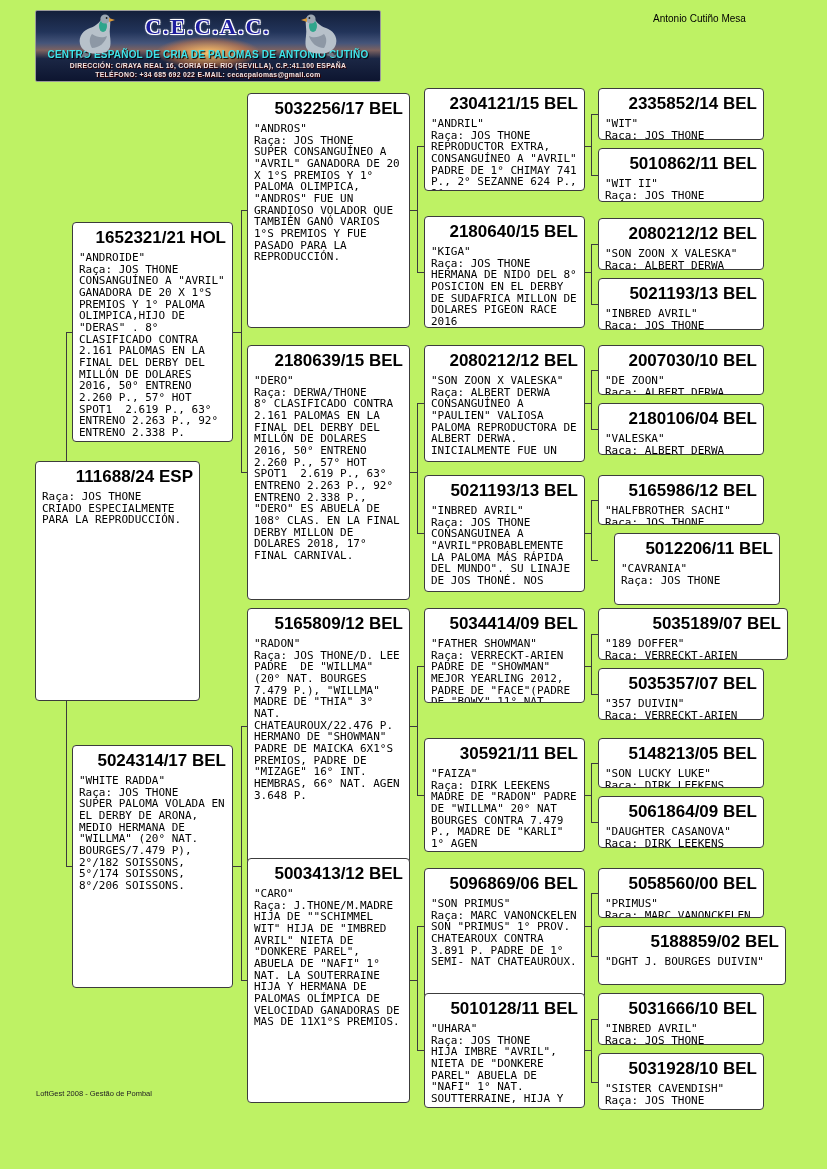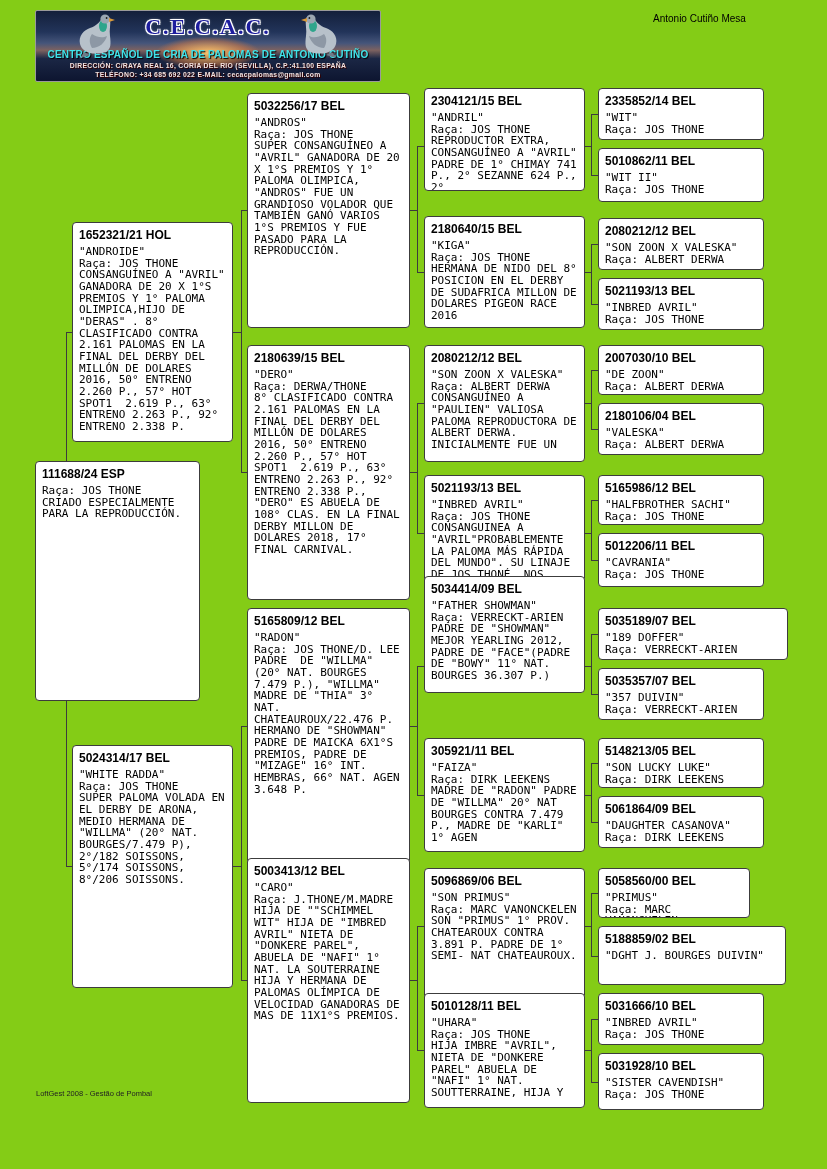--- a/index.html
+++ b/index.html
@@ -1,21 +1,21 @@
 <!DOCTYPE html>
 <html><head>
 <meta charset="utf-8">
 <style>
   html,body{margin:0;padding:0;background:#fff;}
-  #page{position:relative;width:827px;height:1169px;background:#84cc16;overflow:hidden;
+  #page{position:relative;width:827px;height:1169px;background:#bef264;overflow:hidden;
         font-family:"DejaVu Sans Mono",monospace;color:#000;}
   .box{position:absolute;background:#fff;border:1px solid #3c3c3c;border-radius:4px;
        padding:5px 6px;box-sizing:border-box;z-index:2;overflow:hidden;}
-  .ring{font-family:"Liberation Sans",sans-serif;font-weight:bold;font-size:12px;
-        margin-bottom:4px;letter-spacing:0;}
+  .ring{font-family:"Liberation Sans",sans-serif;font-weight:bold;font-size:17px;
+        margin-bottom:4px;letter-spacing:0;text-align:right;}
   .mono{font-size:11px;line-height:1.06;white-space:pre-wrap;word-wrap:break-word;}
   .box div:empty{display:none;}
   .seg{position:absolute;background:#3c3c3c;z-index:1;}
   #owner{position:absolute;left:653px;top:13px;font-family:"Liberation Sans",sans-serif;
          font-size:10px;color:#000;}
   #footer{position:absolute;left:36px;top:1089px;font-family:"Liberation Sans",sans-serif;
           font-size:7.5px;color:#222;}
   
   #logo{position:absolute;left:35px;top:10px;width:346px;height:72px;border:1px solid #9a9a9a;
         border-radius:2px;box-sizing:border-box;overflow:hidden;text-align:center;
@@ -127,21 +127,21 @@
     <div class="mono">"SON ZOON X VALESKA"</div>
     <div class="mono">Raça: ALBERT DERWA</div>
     <div class="mono">CONSANGUÍNEO A "PAULIEN" VALIOSA PALOMA REPRODUCTORA DE ALBERT DERWA. INICIALMENTE FUE UN</div>
   </div>
   <div class="box" style="left:424px;top:475px;width:161px;height:117px">
     <div class="ring">5021193/13 BEL</div>
     <div class="mono">"INBRED AVRIL"</div>
     <div class="mono">Raça: JOS THONE</div>
     <div class="mono">CONSANGUINEA A "AVRIL"PROBABLEMENTE LA PALOMA MÁS RÁPIDA DEL MUNDO". SU LINAJE DE JOS THONÉ. NOS</div>
   </div>
-  <div class="box" style="left:424px;top:576px;width:161px;height:117px">
+  <div class="box" style="left:424px;top:608px;width:161px;height:95px">
     <div class="ring">5034414/09 BEL</div>
     <div class="mono">"FATHER SHOWMAN"</div>
     <div class="mono">Raça: VERRECKT-ARIEN</div>
     <div class="mono">PADRE DE "SHOWMAN" MEJOR YEARLING 2012, PADRE DE "FACE"(PADRE DE "BOWY" 11° NAT. BOURGES 36.307 P.)</div>
   </div>
   <div class="box" style="left:424px;top:738px;width:161px;height:114px">
     <div class="ring">305921/11 BEL</div>
     <div class="mono">"FAIZA"</div>
     <div class="mono">Raça: DIRK LEEKENS</div>
     <div class="mono">MADRE DE "RADON" PADRE DE "WILLMA" 20° NAT BOURGES CONTRA 7.479 P., MADRE DE "KARLI" 1° AGEN</div>
@@ -187,21 +187,21 @@
   <div class="box" style="left:598px;top:403px;width:166px;height:52px">
     <div class="ring">2180106/04 BEL</div>
     <div class="mono">"VALESKA"</div>
     <div class="mono">Raça: ALBERT DERWA</div>
   </div>
   <div class="box" style="left:598px;top:475px;width:166px;height:50px">
     <div class="ring">5165986/12 BEL</div>
     <div class="mono">"HALFBROTHER SACHI"</div>
     <div class="mono">Raça: JOS THONE</div>
   </div>
-  <div class="box" style="left:598px;top:533px;width:166px;height:54px">
+  <div class="box" style="left:614px;top:533px;width:166px;height:72px">
     <div class="ring">5012206/11 BEL</div>
     <div class="mono">"CAVRANIA"</div>
     <div class="mono">Raça: JOS THONE</div>
   </div>
   <div class="box" style="left:598px;top:608px;width:190px;height:52px">
     <div class="ring">5035189/07 BEL</div>
     <div class="mono">"189 DOFFER"</div>
     <div class="mono">Raça: VERRECKT-ARIEN</div>
   </div>
   <div class="box" style="left:598px;top:668px;width:166px;height:52px">
@@ -212,21 +212,21 @@
   <div class="box" style="left:598px;top:738px;width:166px;height:50px">
     <div class="ring">5148213/05 BEL</div>
     <div class="mono">"SON LUCKY LUKE"</div>
     <div class="mono">Raça: DIRK LEEKENS</div>
   </div>
   <div class="box" style="left:598px;top:796px;width:166px;height:52px">
     <div class="ring">5061864/09 BEL</div>
     <div class="mono">"DAUGHTER CASANOVA"</div>
     <div class="mono">Raça: DIRK LEEKENS</div>
   </div>
-  <div class="box" style="left:598px;top:868px;width:152px;height:50px">
+  <div class="box" style="left:598px;top:868px;width:166px;height:50px">
     <div class="ring">5058560/00 BEL</div>
     <div class="mono">"PRIMUS"</div>
     <div class="mono">Raça: MARC VANONCKELEN</div>
   </div>
   <div class="box" style="left:598px;top:926px;width:188px;height:59px">
     <div class="ring">5188859/02 BEL</div>
     <div class="mono">"DGHT J. BOURGES DUIVIN"</div>
 
   </div>
   <div class="box" style="left:598px;top:993px;width:166px;height:52px">

